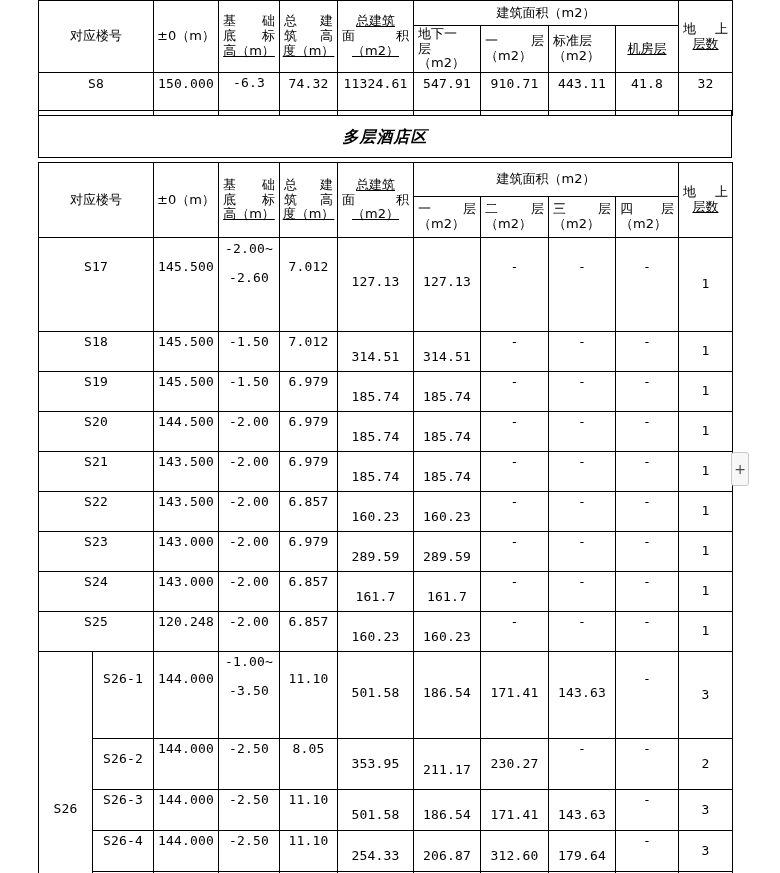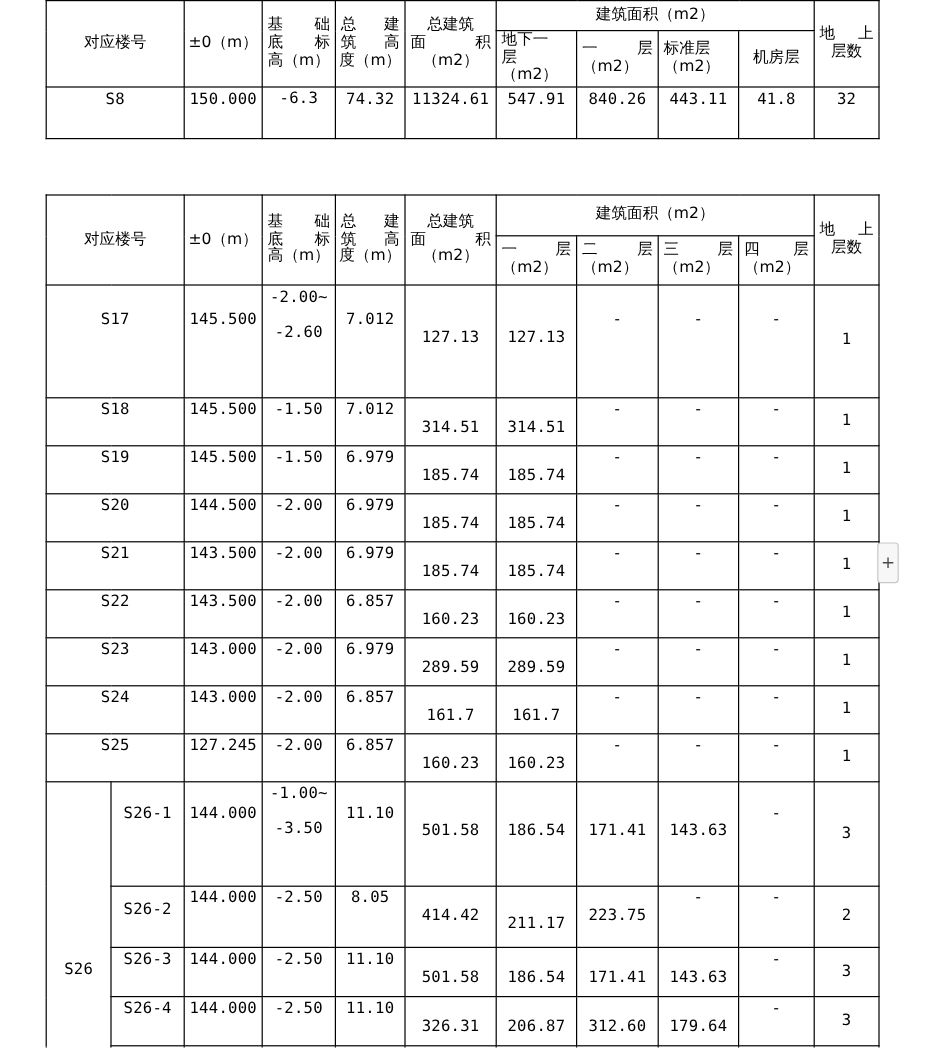--- a/index.html
+++ b/index.html
@@ -44,20 +44,21 @@
 
   
   .hcell {
     font-family: "DejaVu Sans", "Liberation Sans", sans-serif;
     font-size: 13px;
     letter-spacing: 0px;
   }
   .hcell .ln {
     display: block;
     white-space: nowrap;
+    text-decoration: underline;
   }
   .hcell .just {
     display: block;
     text-align: justify;
     text-align-last: justify;
     padding: 0 4px;
   }
   .hcell .lft {
     display: block;
     text-align: left;
@@ -181,28 +182,37 @@
         </td>
       </tr>
 
       <tr>
         <td class="num" style="height:38px;vertical-align:top;padding-top:4px">S8</td>
         <td class="num" style="vertical-align:top;padding-top:4px">150.000</td>
         <td class="num" style="vertical-align:top;padding-top:3px">-6.3</td>
         <td class="num" style="vertical-align:top;padding-top:4px">74.32</td>
         <td class="num" style="vertical-align:top;padding-top:4px">11324.61</td>
         <td class="num" style="vertical-align:top;padding-top:4px">547.91</td>
-        <td class="num" style="vertical-align:top;padding-top:4px">840.26</td>
+        <td class="num" style="vertical-align:top;padding-top:4px">910.71</td>
         <td class="num" style="vertical-align:top;padding-top:4px">443.11</td>
         <td class="num" style="vertical-align:top;padding-top:4px">41.8</td>
         <td class="num" style="vertical-align:top;padding-top:4px">32</td>
       </tr>
     </tbody>
   </table>
 
+  <table class="doc" style="top:110px;">
+    <tbody>
+      <tr>
+        <td class="band">
+          <span class="bandtext">多层酒店区</span>
+        </td>
+      </tr>
+    </tbody>
+  </table>
 
   <table class="doc" style="top:162px;">
     <colgroup>
       <col style="width:54px">
       <col style="width:61px">
       <col style="width:65px">
       <col style="width:61px">
       <col style="width:58px">
       <col style="width:76px">
       <col style="width:67px">
@@ -357,21 +367,21 @@
         <td class="num" style="vertical-align:top;padding-top:18px">161.7</td>
         <td class="num" style="vertical-align:top;padding-top:18px">161.7</td>
         <td class="num" style="vertical-align:top;padding-top:3px">-</td>
         <td class="num" style="vertical-align:top;padding-top:3px">-</td>
         <td class="num" style="vertical-align:top;padding-top:3px">-</td>
         <td class="num topleft">1</td>
       </tr>
 
       <tr>
         <td class="num" colspan="2" style="height:36px;vertical-align:top;padding-top:3px">S25</td>
-        <td class="num" style="vertical-align:top;padding-top:3px">127.245</td>
+        <td class="num" style="vertical-align:top;padding-top:3px">120.248</td>
         <td class="num" style="vertical-align:top;padding-top:3px">-2.00</td>
         <td class="num" style="vertical-align:top;padding-top:3px">6.857</td>
         <td class="num" style="vertical-align:top;padding-top:18px">160.23</td>
         <td class="num" style="vertical-align:top;padding-top:18px">160.23</td>
         <td class="num" style="vertical-align:top;padding-top:3px">-</td>
         <td class="num" style="vertical-align:top;padding-top:3px">-</td>
         <td class="num" style="vertical-align:top;padding-top:3px">-</td>
         <td class="num topleft">1</td>
       </tr>
 
@@ -390,23 +400,23 @@
         <td class="num" style="vertical-align:top;padding-top:34px">143.63</td>
         <td class="num" style="vertical-align:top;padding-top:20px">-</td>
         <td class="num topleft">3</td>
       </tr>
 
       <tr>
         <td class="num" style="height:37px;vertical-align:top;padding-top:13px">S26-2</td>
         <td class="num" style="vertical-align:top;padding-top:3px">144.000</td>
         <td class="num" style="vertical-align:top;padding-top:3px">-2.50</td>
         <td class="num" style="vertical-align:top;padding-top:3px">8.05</td>
-        <td class="num" style="vertical-align:top;padding-top:18px">414.42</td>
+        <td class="num" style="vertical-align:top;padding-top:18px">353.95</td>
         <td class="num" style="vertical-align:top;padding-top:24px">211.17</td>
-        <td class="num" style="vertical-align:top;padding-top:18px">223.75</td>
+        <td class="num" style="vertical-align:top;padding-top:18px">230.27</td>
         <td class="num" style="vertical-align:top;padding-top:3px">-</td>
         <td class="num" style="vertical-align:top;padding-top:3px">-</td>
         <td class="num topleft">2</td>
       </tr>
 
       <tr>
         <td class="num" style="height:37px;vertical-align:top;padding-top:3px">S26-3</td>
         <td class="num" style="vertical-align:top;padding-top:3px">144.000</td>
         <td class="num" style="vertical-align:top;padding-top:3px">-2.50</td>
         <td class="num" style="vertical-align:top;padding-top:3px">11.10</td>
@@ -416,21 +426,21 @@
         <td class="num" style="vertical-align:top;padding-top:18px">143.63</td>
         <td class="num" style="vertical-align:top;padding-top:3px">-</td>
         <td class="num topleft">3</td>
       </tr>
 
       <tr>
         <td class="num" style="height:37px;vertical-align:top;padding-top:3px">S26-4</td>
         <td class="num" style="vertical-align:top;padding-top:3px">144.000</td>
         <td class="num" style="vertical-align:top;padding-top:3px">-2.50</td>
         <td class="num" style="vertical-align:top;padding-top:3px">11.10</td>
-        <td class="num" style="vertical-align:top;padding-top:18px">326.31</td>
+        <td class="num" style="vertical-align:top;padding-top:18px">254.33</td>
         <td class="num" style="vertical-align:top;padding-top:18px">206.87</td>
         <td class="num" style="vertical-align:top;padding-top:18px">312.60</td>
         <td class="num" style="vertical-align:top;padding-top:18px">179.64</td>
         <td class="num" style="vertical-align:top;padding-top:3px">-</td>
         <td class="num topleft">3</td>
       </tr>
 
       <tr>
         <td class="num" style="height:73px;vertical-align:top;padding-top:22px">S26-5</td>
         <td class="num" style="vertical-align:top;padding-top:22px">150.600</td>

